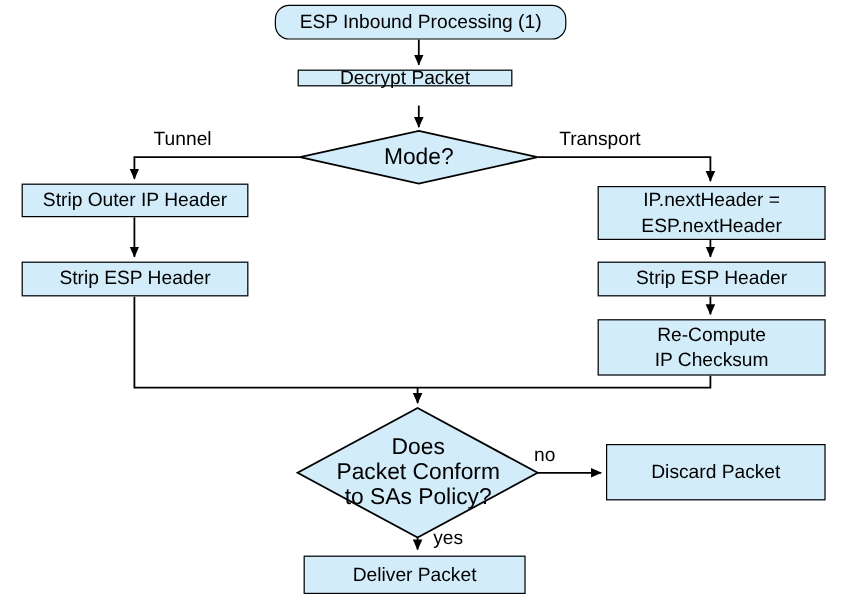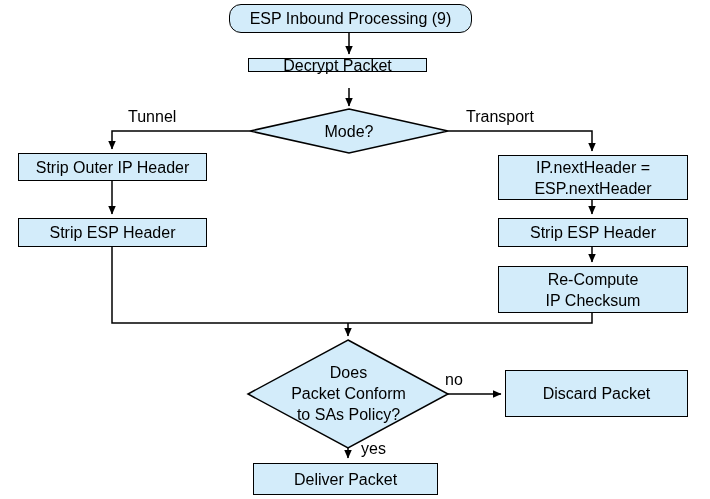--- a/index.html
+++ b/index.html
@@ -32,21 +32,21 @@
   }
   .node.rounded { border-radius: 12px; }
   .label {
     position: absolute;
     font-size: 16px;
     line-height: 20px;
     text-align: left;
   }
   .diamond-label {
     position: absolute;
-    font-size: 16px;
+    font-size: 19px;
     line-height: 21px;
     text-align: center;
   }
   .diamond-label span, .node span { display: block; }
   polygon.decision { fill: #d3ecfa; stroke: #000000; stroke-width: 1.5; }
   path.edge { fill: none; stroke: #000000; stroke-width: 1.5; }
 </style>
 </head>
 <body>
 
@@ -78,21 +78,21 @@
     <path class="edge" d="M348,323 L348,336" marker-end="url(#arrow)"></path>
 
     <path class="edge" d="M448,394 L501,394" marker-end="url(#arrow)"></path>
 
     <path class="edge" d="M348,448 L348,458" marker-end="url(#arrow)"></path>
 
     <polygon class="decision" points="349,109 448,131 349,153 250,131"></polygon>
     <polygon class="decision" points="348,340 448,394 348,448 248,394"></polygon>
   </svg>
 
-  <div class="node rounded" style="left:229px; top:4px; width:243px; height:29px;">ESP Inbound Processing (9)</div>
+  <div class="node rounded" style="left:229px; top:4px; width:243px; height:29px;">ESP Inbound Processing (1)</div>
 
   <div class="node" style="left:248px; top:58px; width:179px; height:14px;">Decrypt Packet</div>
 
   <div class="node" style="left:18px; top:153px; width:189px; height:28px;">Strip Outer IP Header</div>
 
   <div class="node" style="left:18px; top:218px; width:189px; height:29px;">Strip ESP Header</div>
 
   <div class="node" style="left:498px; top:155px; width:190px; height:45px;justify-content:center;">
     <span>IP.nextHeader =</span>
     <span>ESP.nextHeader</span>

